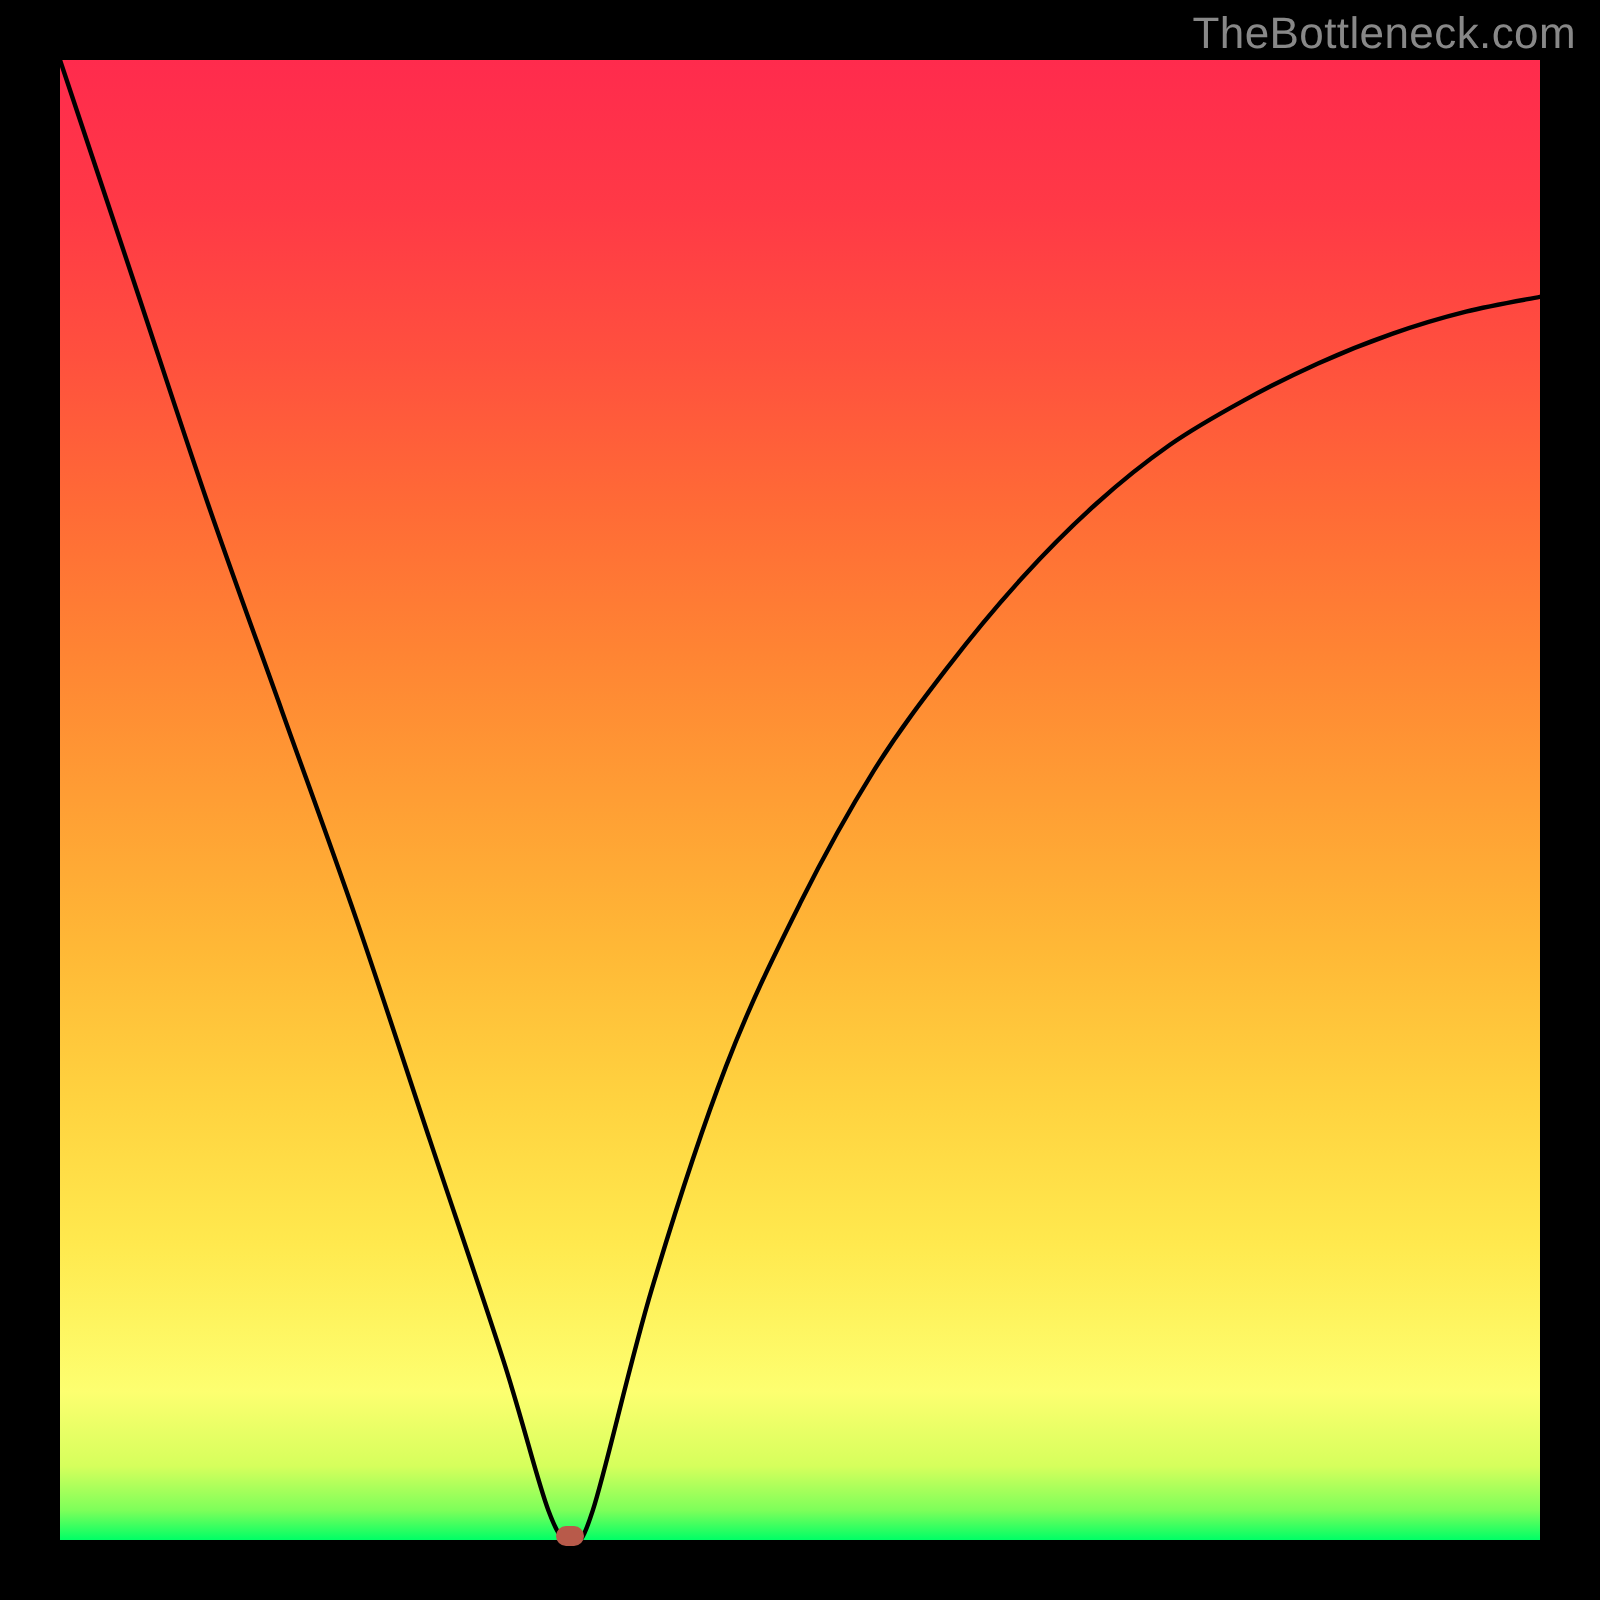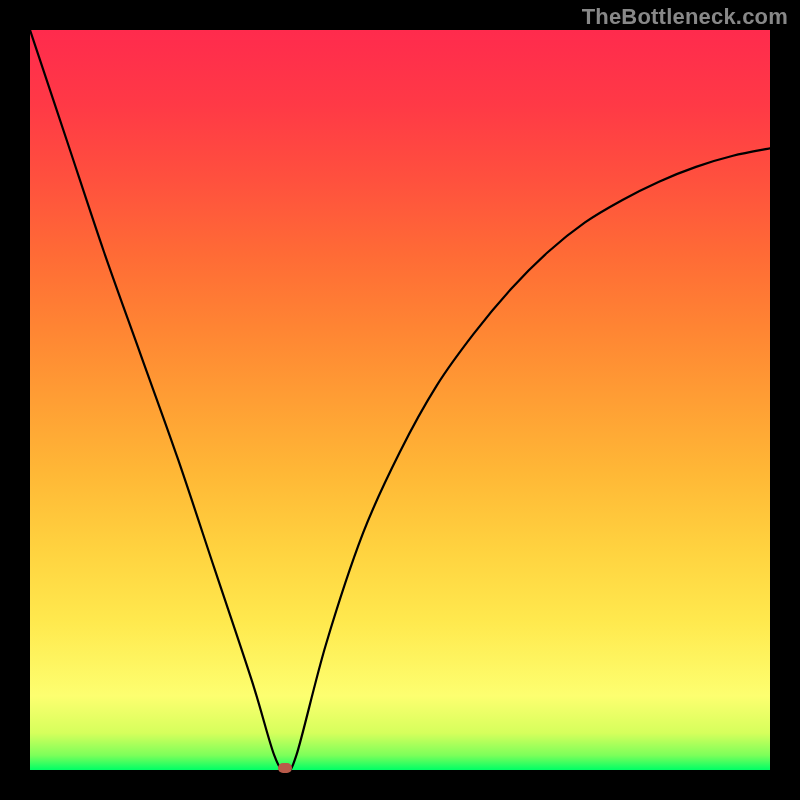--- a/index.html
+++ b/index.html
@@ -41,21 +41,21 @@
       #ff3946 90%,
       #ff2b4d 100%);
   }
   .watermark {
     position: absolute;
     top: 4px;
     right: 12px;
     color: #888;
     font-size: 22px;
     letter-spacing: 0.2px;
-    font-weight: 700;
+    font-weight: 400;
   }
   svg.curve {
     position: absolute;
     left: 0;
     top: 0;
     width: 740px;
     height: 740px;
   }
   .marker {
     position: absolute;

